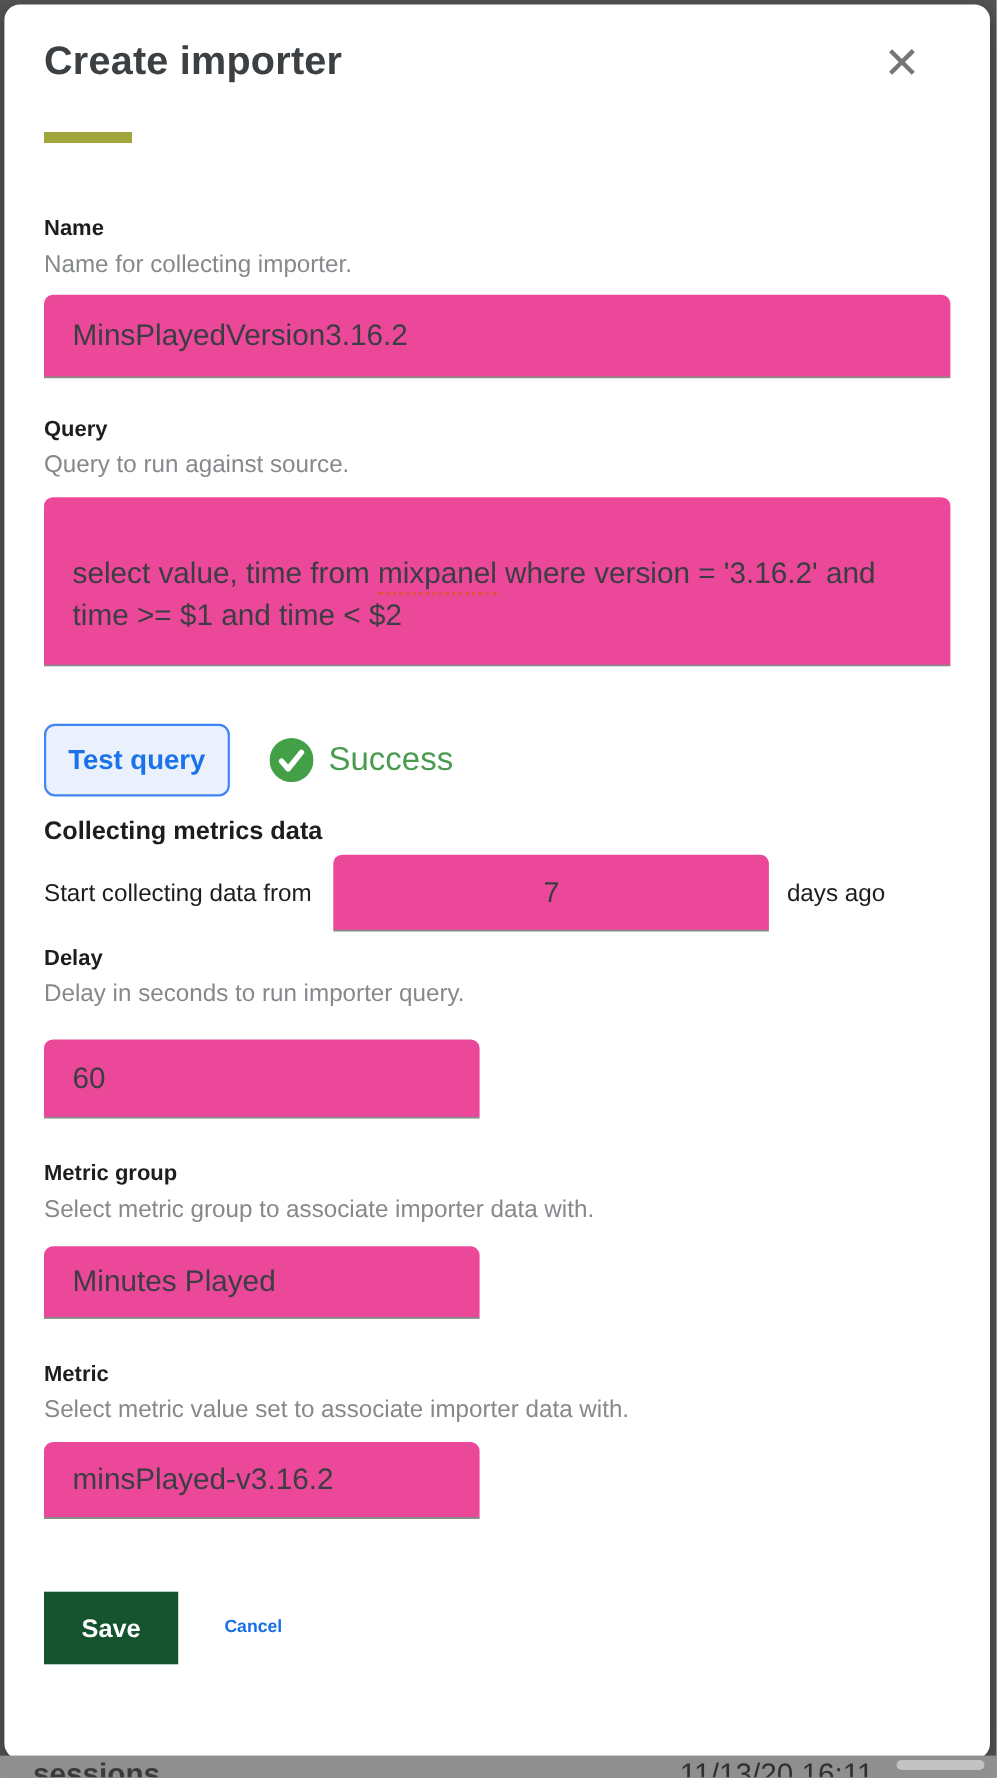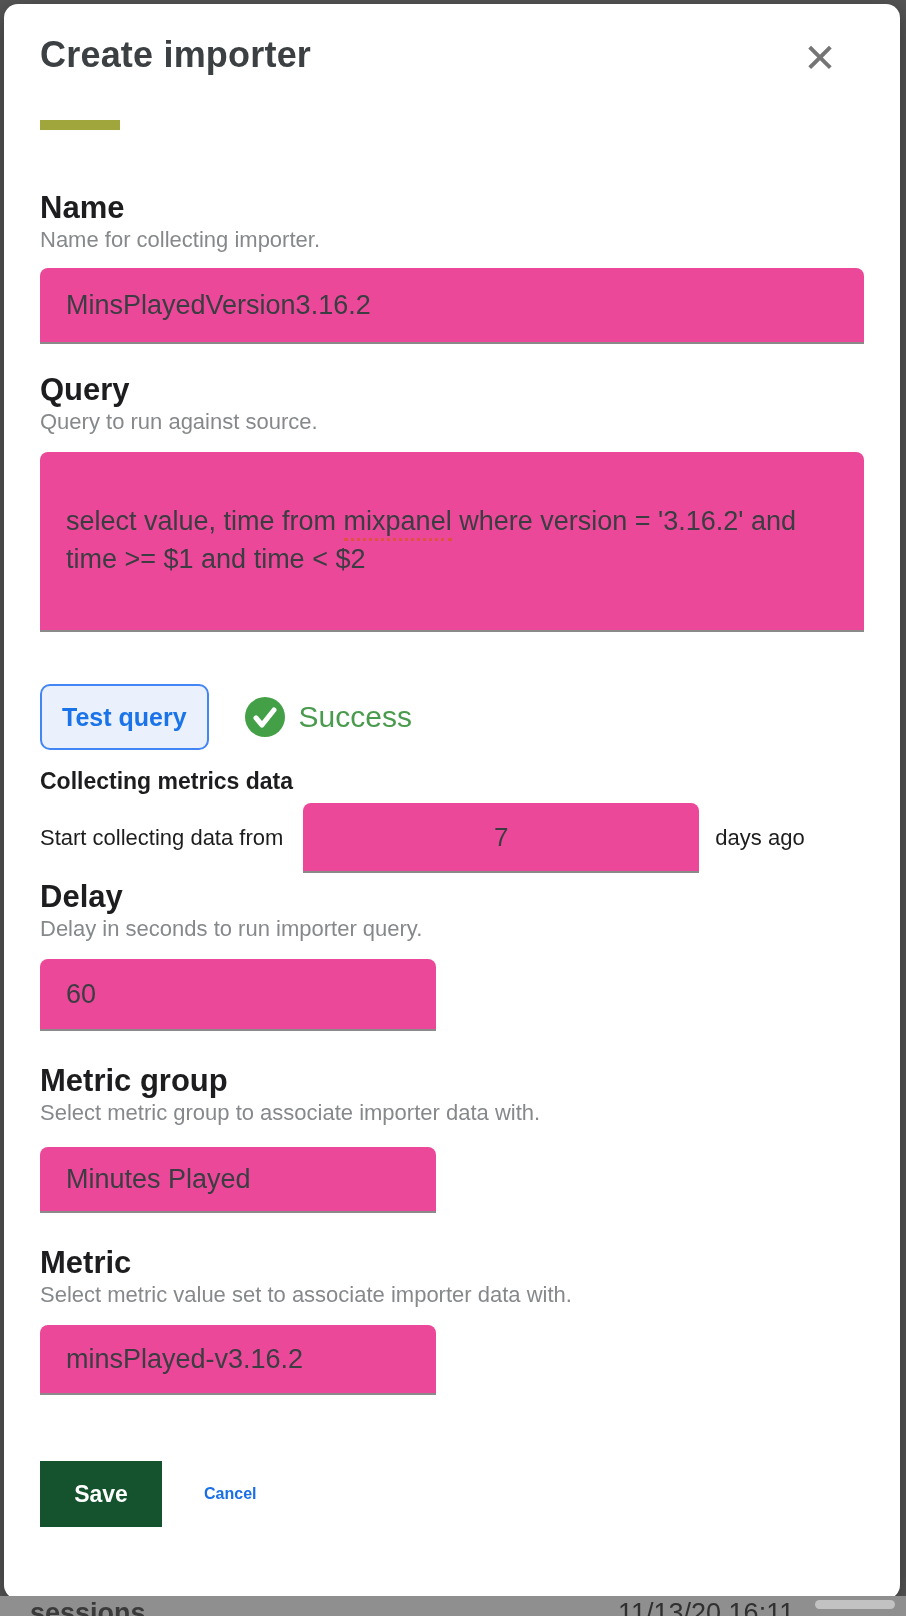--- a/index.html
+++ b/index.html
@@ -48,41 +48,41 @@
     display:flex; align-items:center; justify-content:center;
     font-size:40px; color:#757575; cursor:pointer;
     background:none; border:none; line-height:1;
     font-family:"Liberation Sans", sans-serif;
   }
   .accent-bar {
     margin-top:44px; width:80px; height:10px; background:#a0a63c;
   }
 
   .field-label {
-    font-size:31px; font-weight:bold; color:#1d1d1f; line-height:28px;
+    font-size:20px; font-weight:bold; color:#1d1d1f; line-height:28px;
   }
   .field-desc {
     margin-top:4px;
     font-size:22px; color:#86898c; line-height:28px;
   }
 
   .filled-input {
     background:#ec4899;
     border:none;
     border-bottom:2px solid #8a8a8a;
     border-radius:8px 8px 0 0;
     font-family:"Liberation Sans", sans-serif;
     font-size:27px; color:#3a3d41;
     padding:0 26px;
     display:flex; align-items:center;
     width:100%;
   }
   .input-name   { margin-top:14px; height:76px; }
   .input-query  {
-    margin-top:16px; height:180px;
+    margin-top:16px; height:154px;
     padding-top:50px; display:block;
     line-height:38px;
   }
   .squiggle {
     border-bottom:3px dotted #e0523f;
     padding-bottom:2px;
   }
 
   .sec-name   { margin-top:64px; }
   .sec-query  { margin-top:32px; }
@@ -121,21 +121,21 @@
     font-size:22px; color:#1d1d1f;
   }
   .input-days {
     margin:0 16px 0 20px;
     width:396px; height:70px;
     justify-content:center; text-align:center;
     font-size:26px;
   }
 
   .sec-delay        { margin-top:10px; }
-  .input-delay      { margin-top:16px; width:396px; height:72px; }
+  .input-delay      { margin-top:28px; width:396px; height:72px; }
   .sec-metric-group { margin-top:36px; }
   .input-mgroup     { margin-top:20px; width:396px; height:66px; }
   .sec-metric       { margin-top:36px; }
   .input-metric     { margin-top:16px; width:396px; height:70px; }
 
   .actions {
     margin-top:66px;
     display:flex; align-items:center;
   }
   .save-btn {

